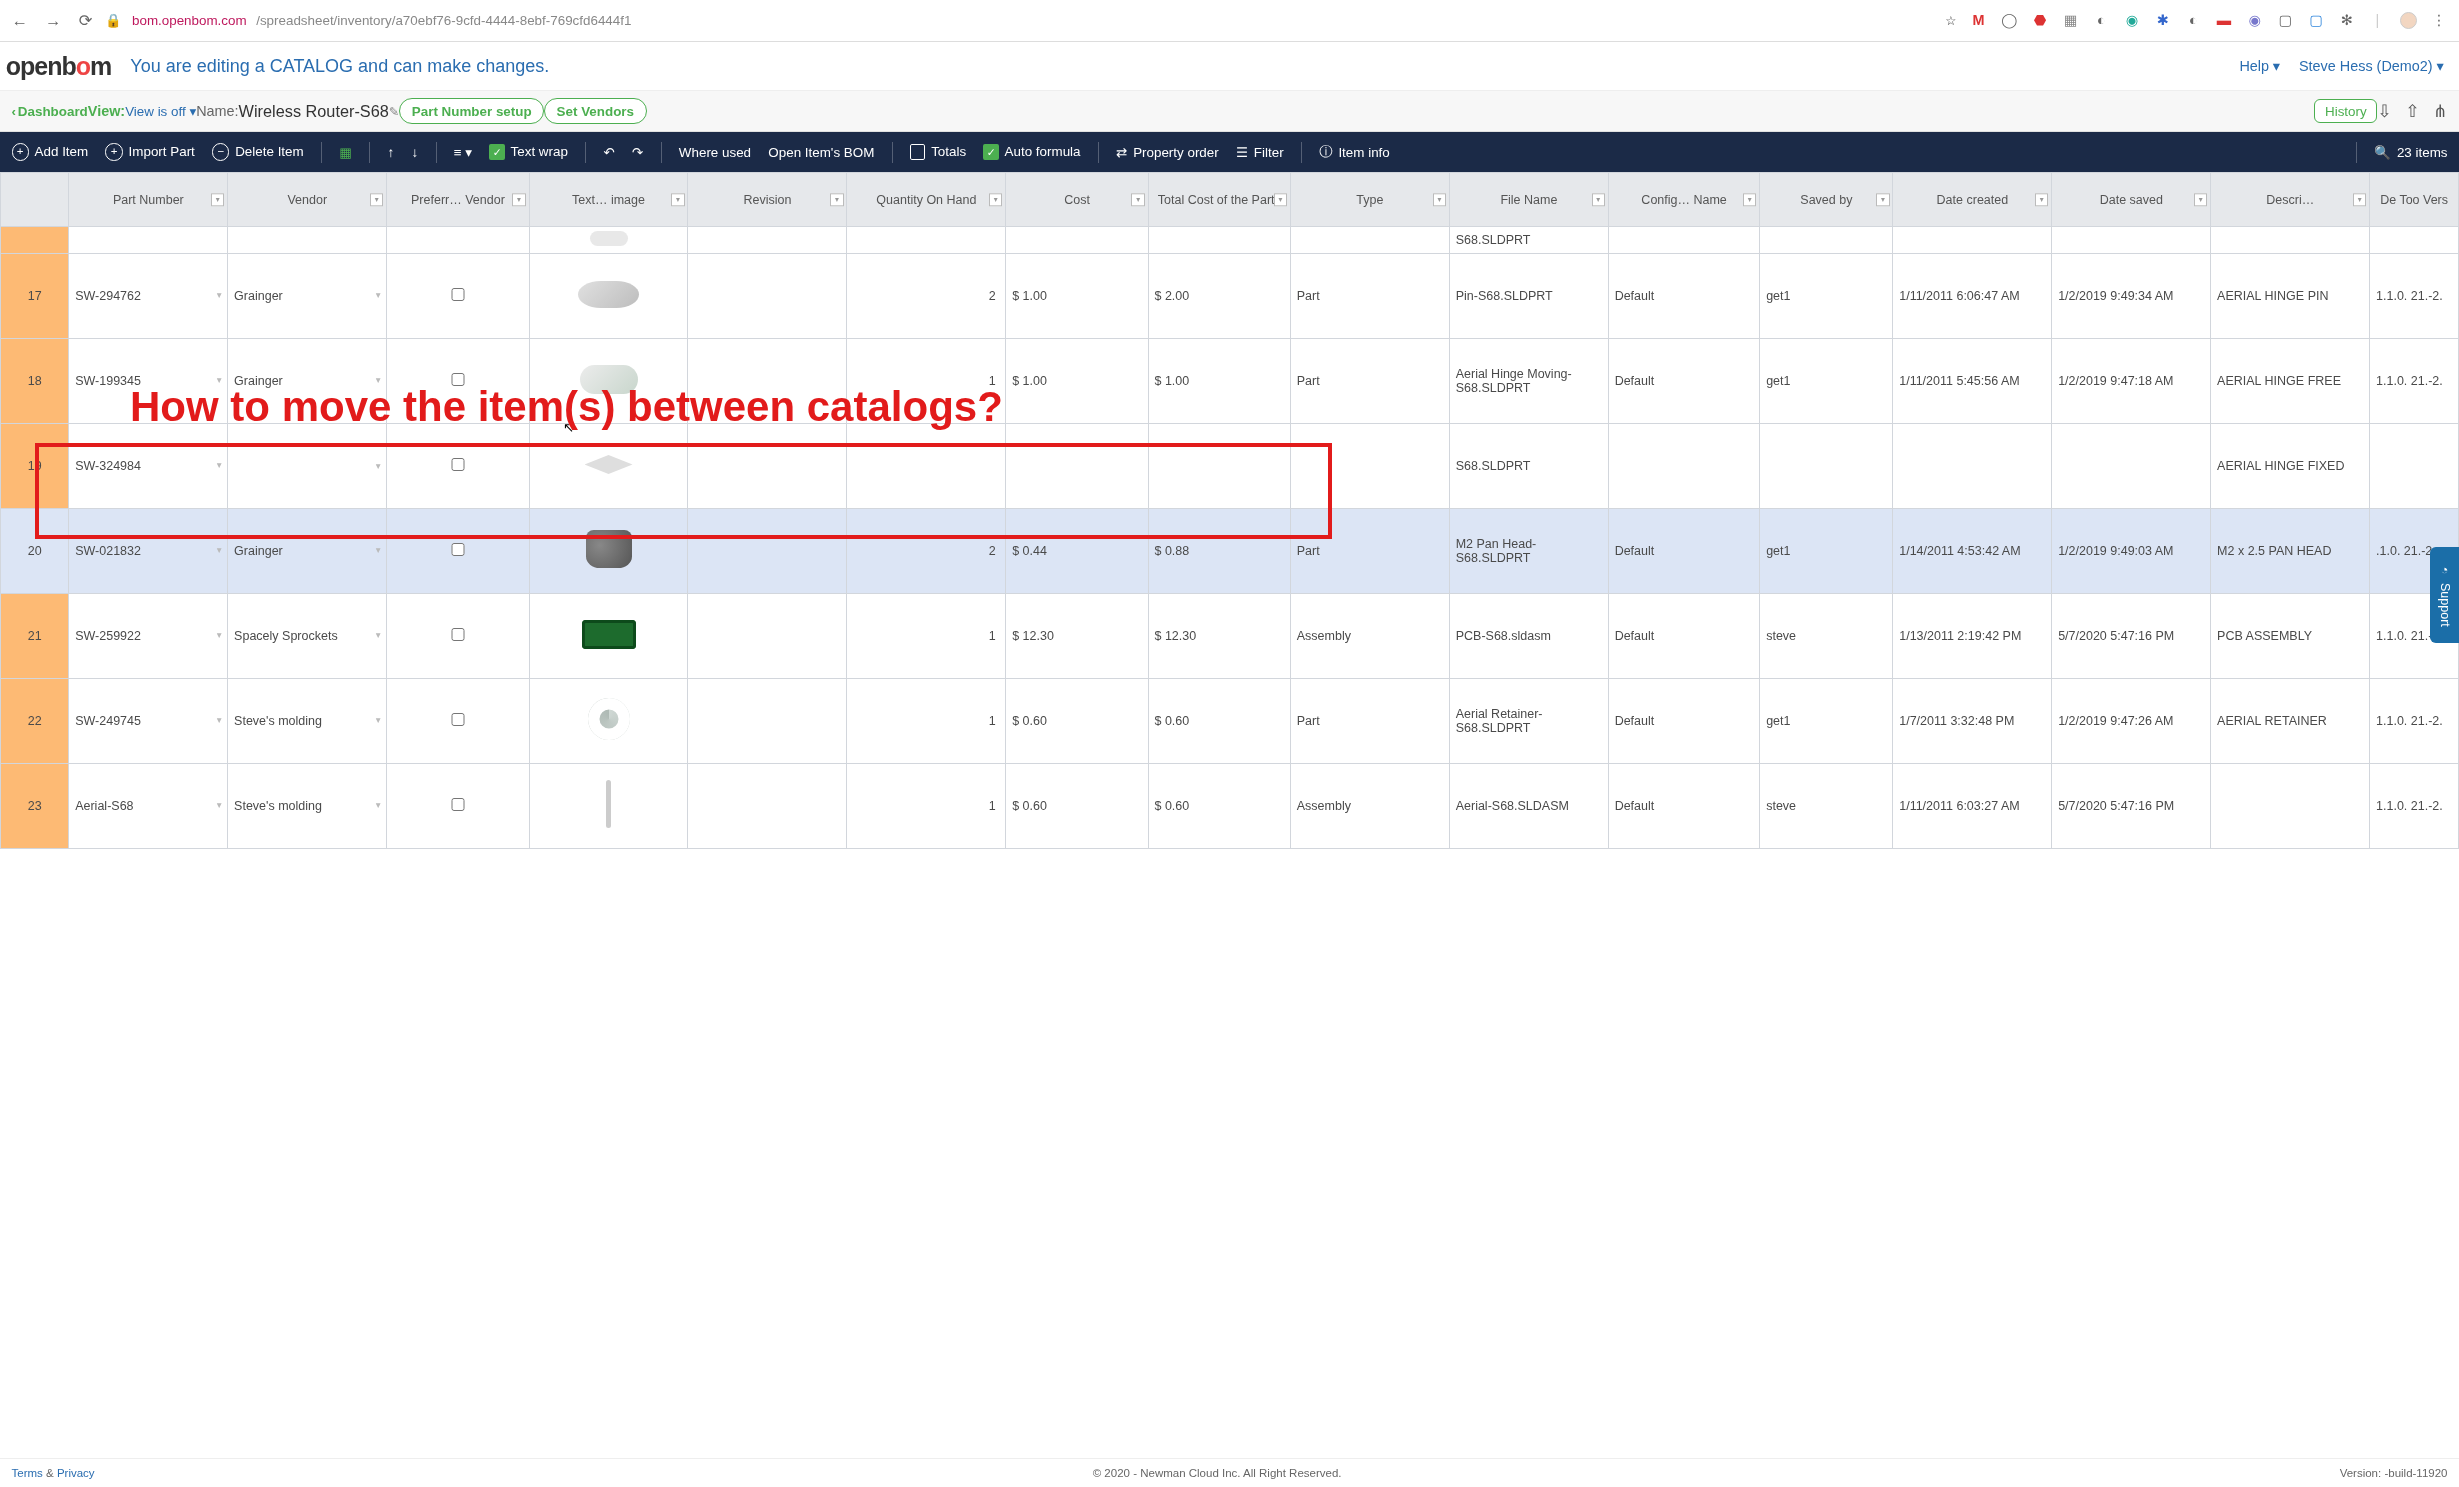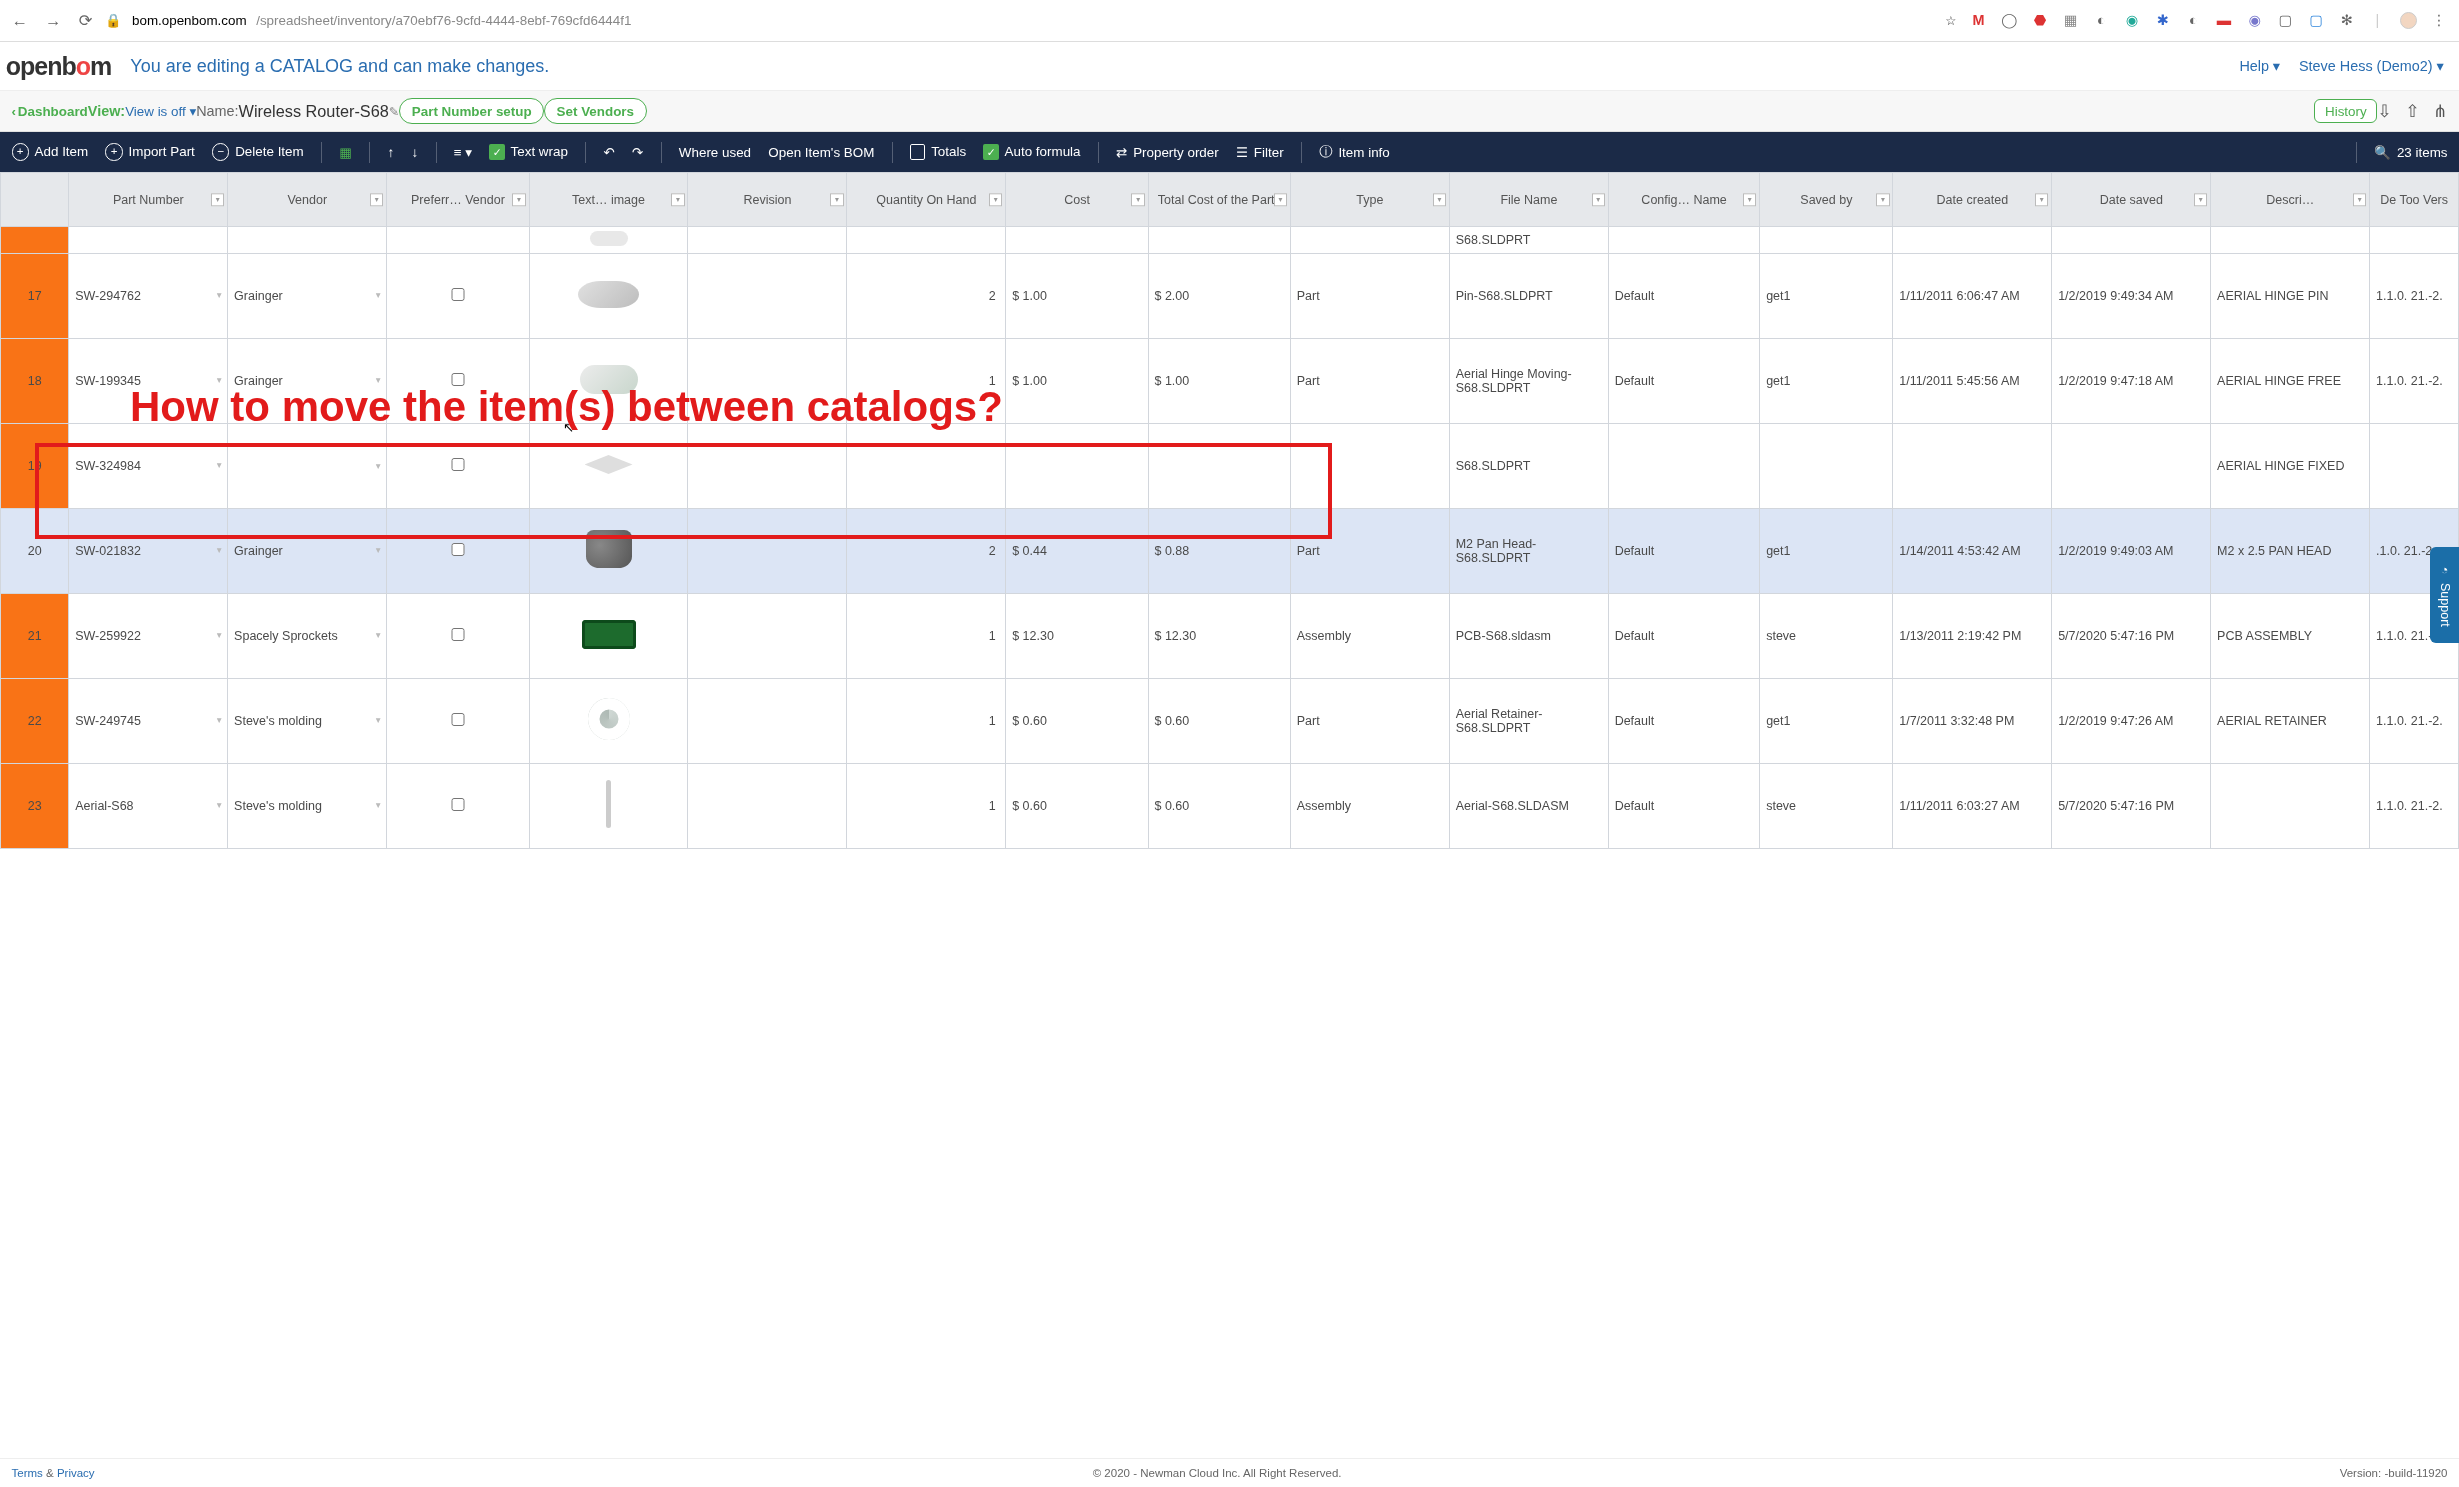--- a/index.html
+++ b/index.html
@@ -2,21 +2,21 @@
 <html><head>
 <meta charset="utf-8">
 <style>
 * { box-sizing: border-box; margin: 0; padding: 0; font-family: Arial, Helvetica, sans-serif; }
 body { background: #fff; font-size: 12.5px; color: #333; overflow: hidden; width: 2459px; height: 1487px; transform-origin: top left; }
 
 
 .browser-bar { height: 42px; display: flex; align-items: center; padding: 0 11.5px; border-bottom: 1px solid #ddd; gap: 13.4px; }
 .browser-bar .nav-icons { color: #666; display: flex; gap: 17.3px; font-size: 16.3px; }
 .url-bar { display: flex; align-items: center; gap: 9.6px; flex: 1; color: #444; font-size: 13.4px; }
-.url-host { color: #000000; }
+.url-host { color: #be185d; }
 .url-path { color: #888; }
 .ext-icons { display: flex; gap: 13.4px; align-items: center; color: #666; }
 .ext-icons span { width: 17.3px; height: 17.3px; display: inline-flex; align-items: center; justify-content: center; font-size: 14.4px; }
 .avatar-small { width: 21px; height: 21px; border-radius: 50%; background: #f2d6c1; border:1px solid #ccc; }
 
 
 .logo-row { height: 48px; display: flex; align-items: center; padding: 0 15.4px 0 5.8px; gap: 19px; }
 .logo { font-size: 25px; font-weight: 700; color: #333; letter-spacing: -1px; }
 .logo .accent { color: #e44; }
 .catalog-msg { color: #2a6db0; font-size: 18px; }
@@ -46,21 +46,21 @@
 .tb-check { width:15.4px; height:15.4px; background:#4caf50; display:inline-flex; align-items:center; justify-content:center; color:#fff; font-size:10.6px; border-radius:1.9px; }
 .tb-checkbox-empty { width:15.4px; height:15.4px; border:1.9px solid #fff; display:inline-block; border-radius:1.9px; }
 .dark-toolbar .tb-right { margin-left: auto; display:flex; align-items:center; gap:17.3px;}
 
 
 .table-wrap { position: relative; height: calc(100% - 42px - 48px - 42px - 40px - 29px); overflow: hidden; }
 table { border-collapse: collapse; table-layout: fixed; width: 100%; }
 th, td { border: 1px solid #d2d6dc; padding: 3.8px 5.8px; font-size: 12.5px; color: #4a4a4a; text-align: left; vertical-align: middle; overflow: hidden; }
 th { background: #e6e8eb; height: 54px; position: relative; text-align: center; font-weight: 400; color:#555; }
 .th-filter { position: absolute; right: 2.9px; top: 50%; transform: translateY(-50%); width: 13.4px; height: 13.4px; border: 1px solid #bbb; display:flex; align-items:center; justify-content:center; font-size:7.7px; color:#999; background:#fff; }
-td.rownum { background:#f97316; text-align:center; width:37px; }
+td.rownum { background:#fdba74; text-align:center; width:37px; }
 tbody tr { height: 85px; margin-left: 45px; }
 .cell-dd { float:right; color:#bbb; font-size:9.6px; }
 .checkbox-cell { text-align:center; }
 .checkbox-cell input { width:13.4px; height:13.4px; }
 .thumb { width:58px; height:48px; background:#ddd; border-radius:3.8px; display:inline-block; margin:0 auto; }
 td.right { text-align: right; padding-right: 9.6px; }
 
 
 .row-selected td { background: #dce5f5; }
 .annotation-text { position:absolute; left:130px; top:211px; color:#e21b1b; font-weight:800; font-size:42px; font-family: Arial, sans-serif; z-index:5; }

